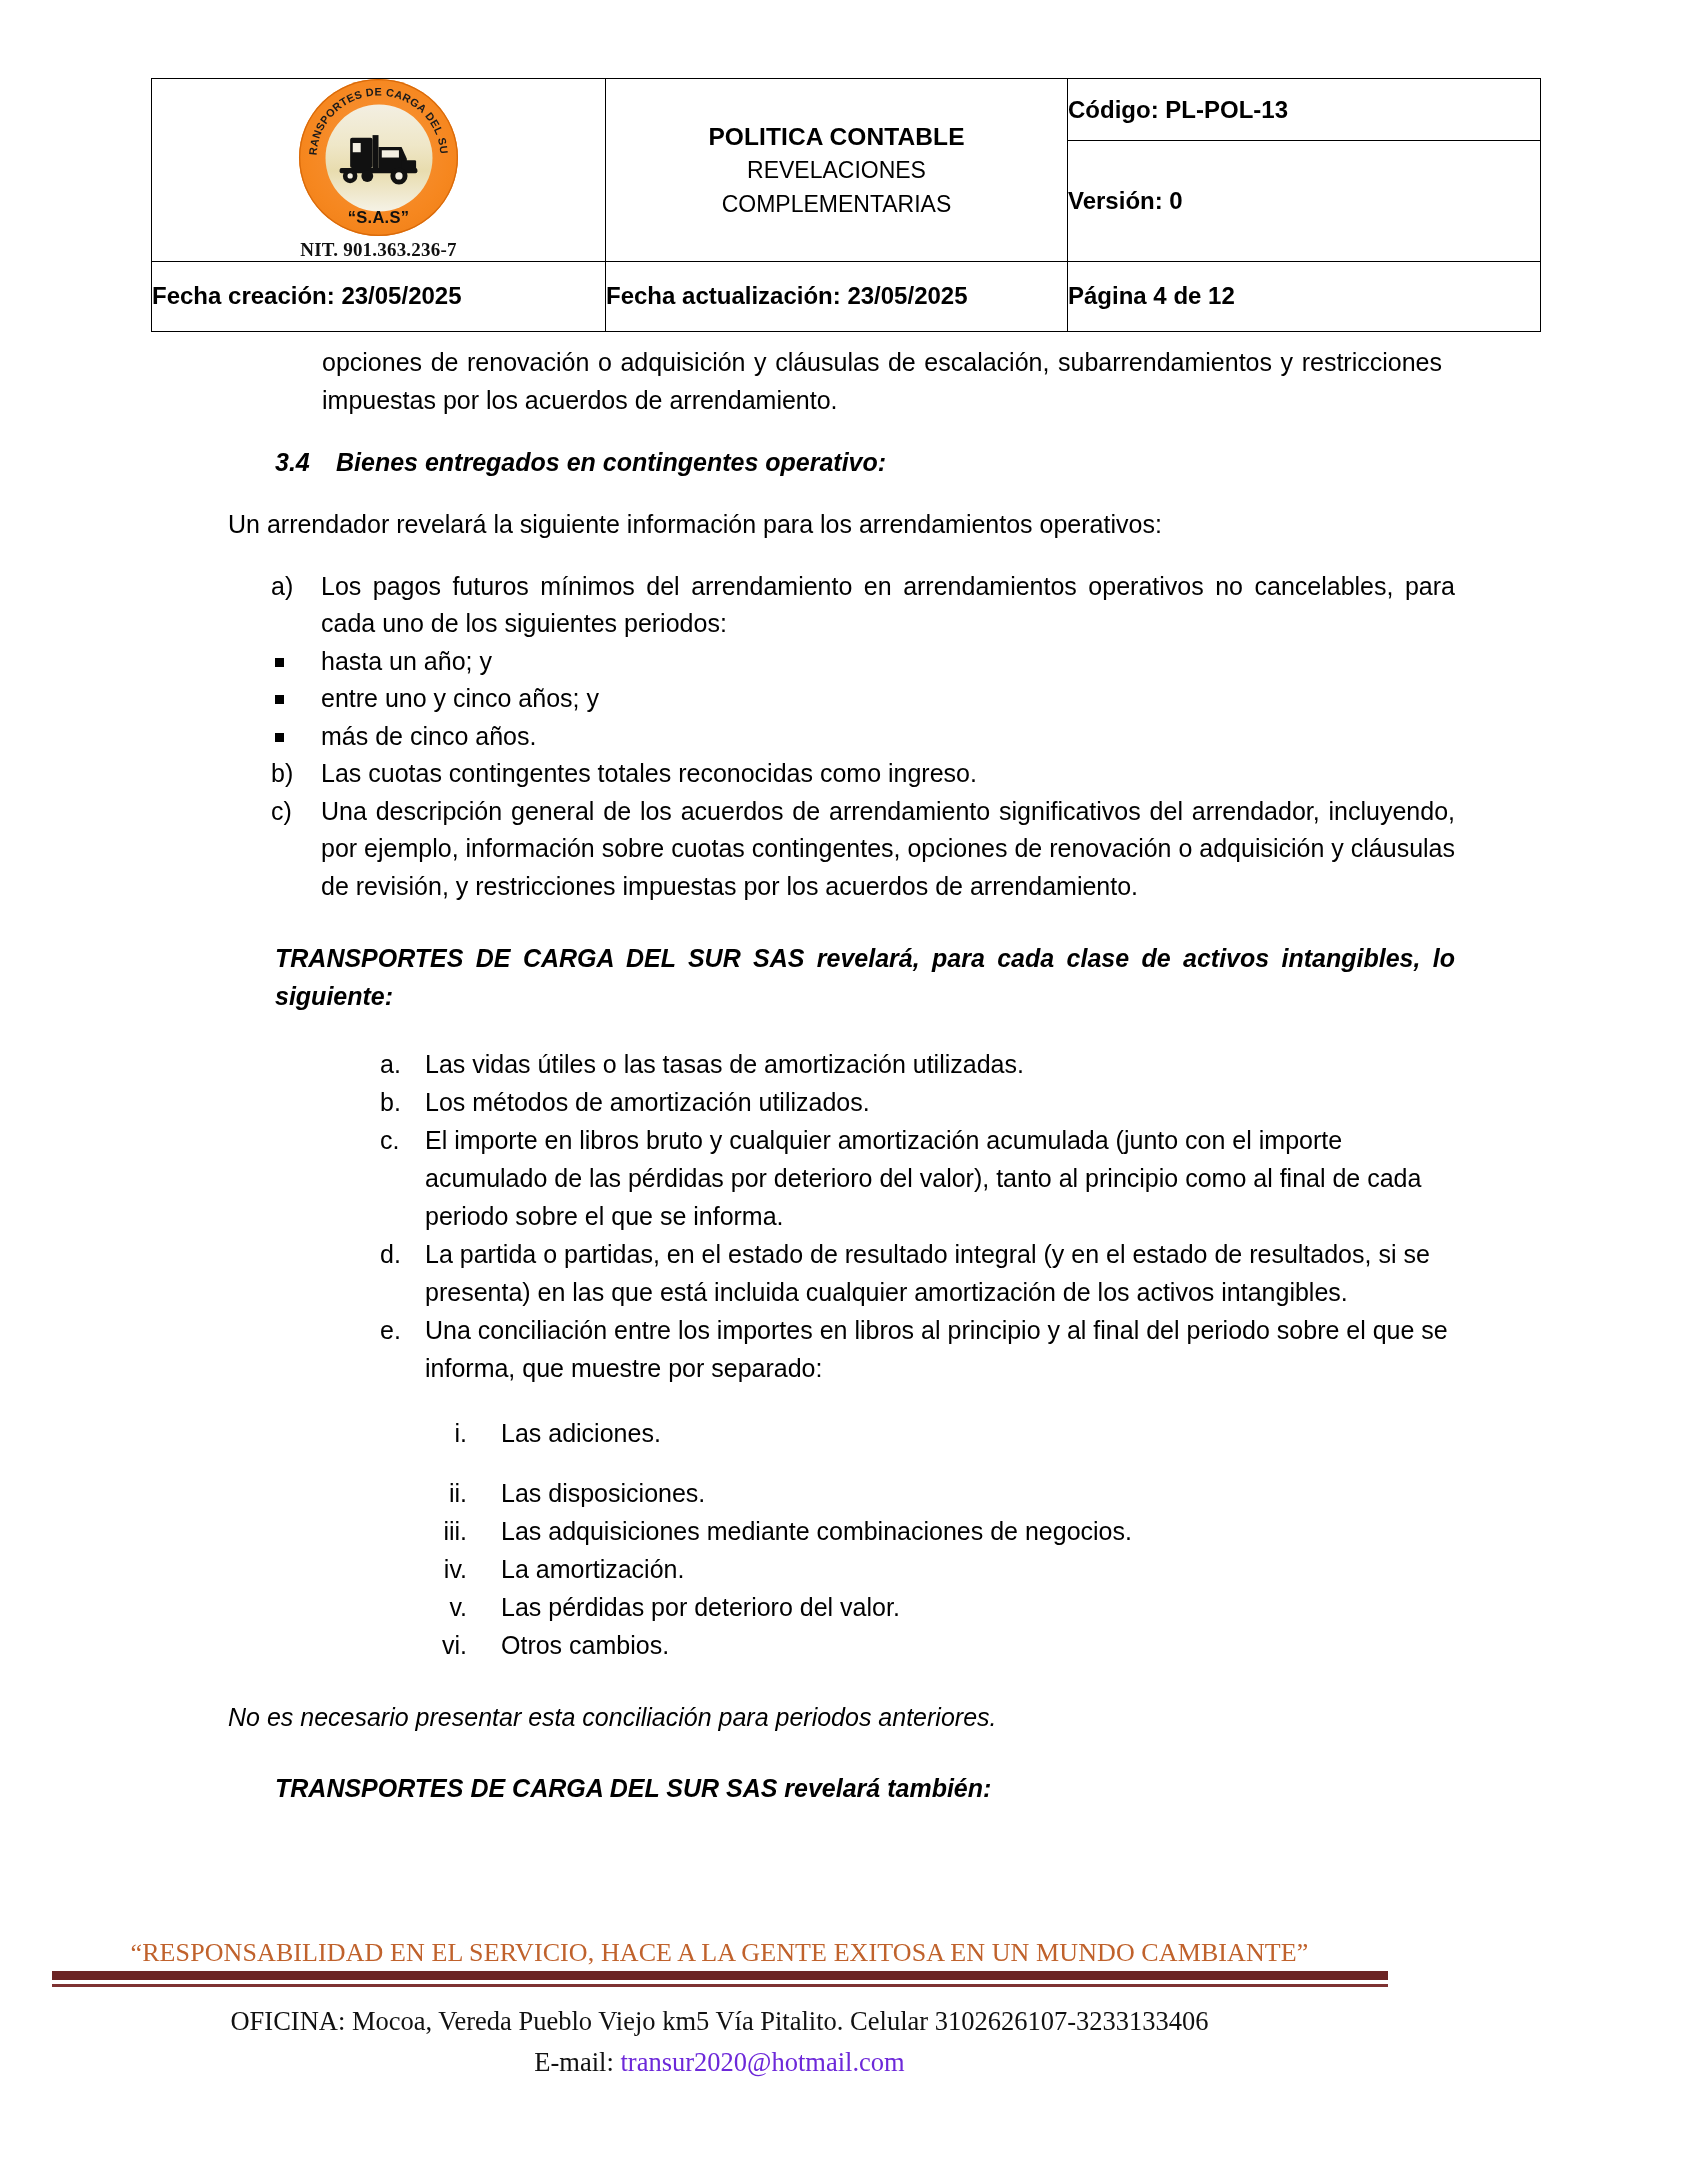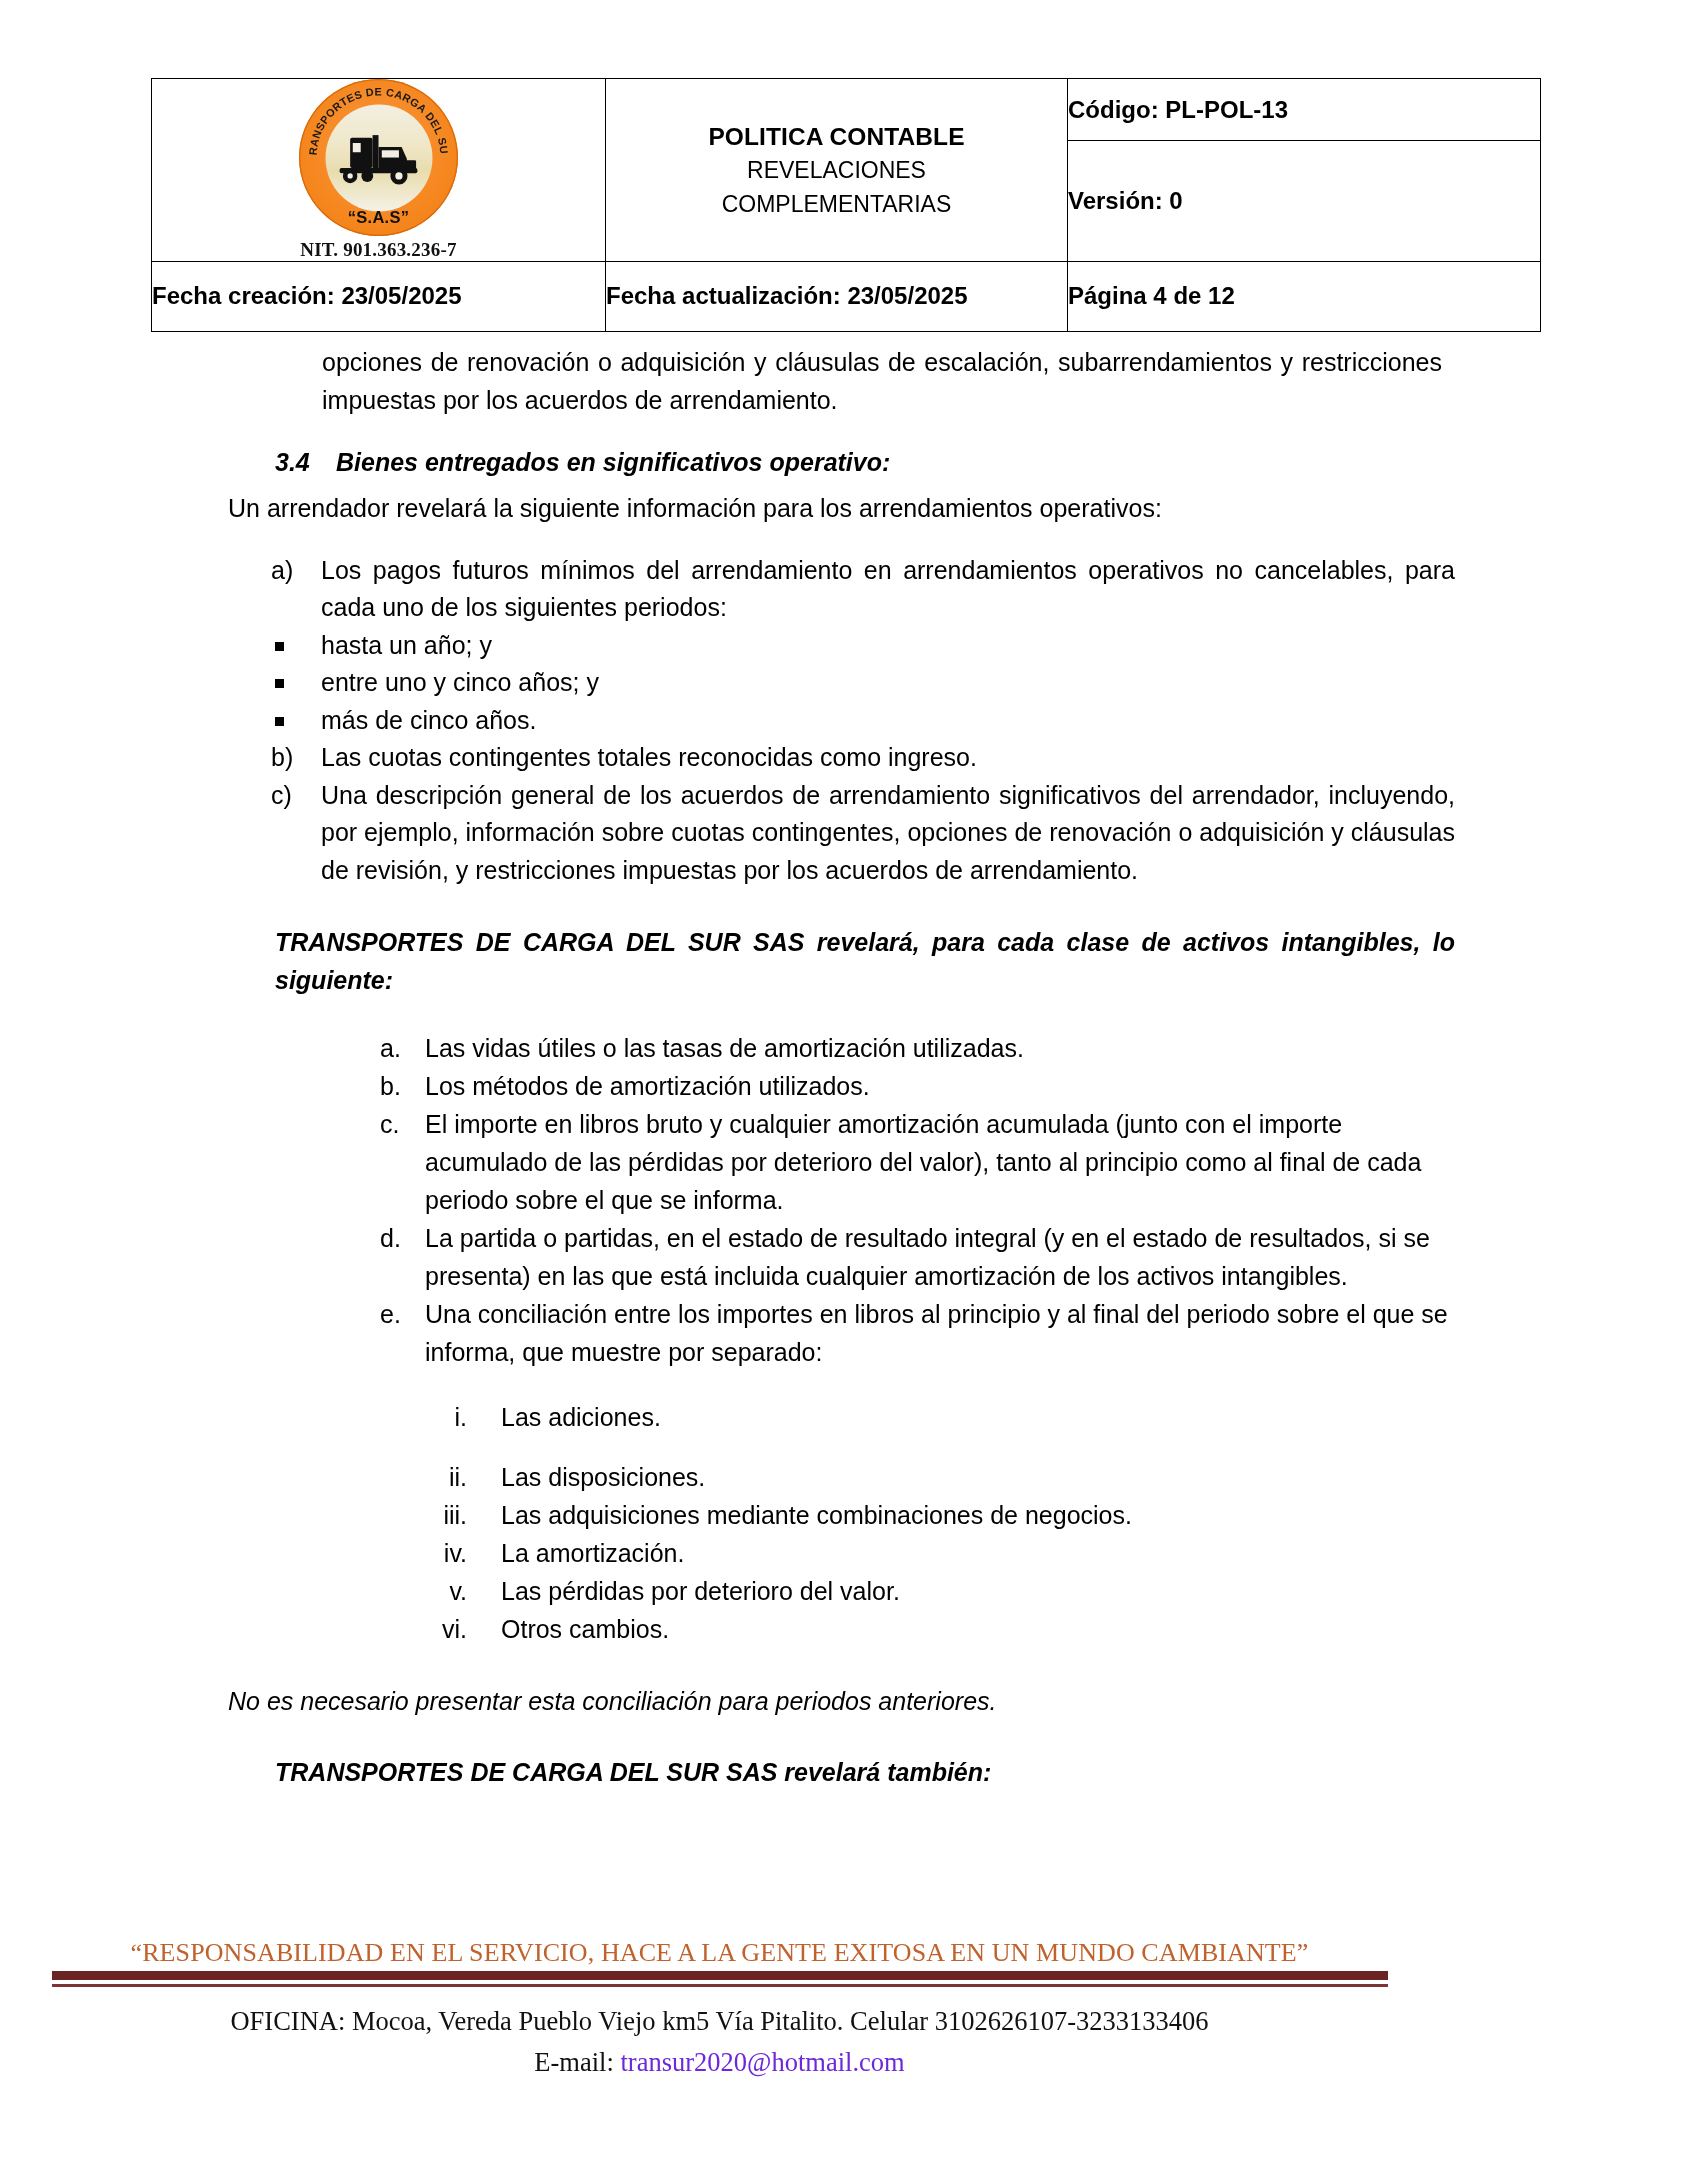--- a/index.html
+++ b/index.html
@@ -158,21 +158,21 @@
     margin-top: 29px;
     font-weight: bold;
     font-style: italic;
     font-size: 25px;
   }
   .sec-34 .num { display: inline-block; width: 61px; }
 
   .para-intro {
     margin-left: 228px;
     margin-right: 235px;
-    margin-top: 13px;
+    margin-top: 29px;
     text-align: justify;
   }
 
   
   .list-abc {
     margin-top: 24px;
     margin-left: 271px;
     margin-right: 232px;
   }
   .li-row {
@@ -405,21 +405,21 @@
       <td class="cell-pag">Página 4 de 12</td>
     </tr>
   </tbody>
     </table>
 
   <div class="body-area">
 
     <p class="p justify blk-indent1">opciones de renovación o adquisición y cláusulas de escalación, subarrendamientos y restricciones impuestas por los acuerdos de arrendamiento.</p>
 
     <div class="sec-34">
-      <span class="num">3.4</span><span>Bienes entregados en significativos operativo:</span>
+      <span class="num">3.4</span><span>Bienes entregados en contingentes operativo:</span>
     </div>
 
     <p class="p para-intro">Un arrendador revelará la siguiente información para los arrendamientos operativos:</p>
 
     <div class="list-abc">
 
       <div class="li-row">
         <div class="li-mark">a)</div>
         <div class="li-body just">Los pagos futuros mínimos del arrendamiento en arrendamientos operativos no cancelables, para cada uno de los siguientes periodos:</div>
       </div>

